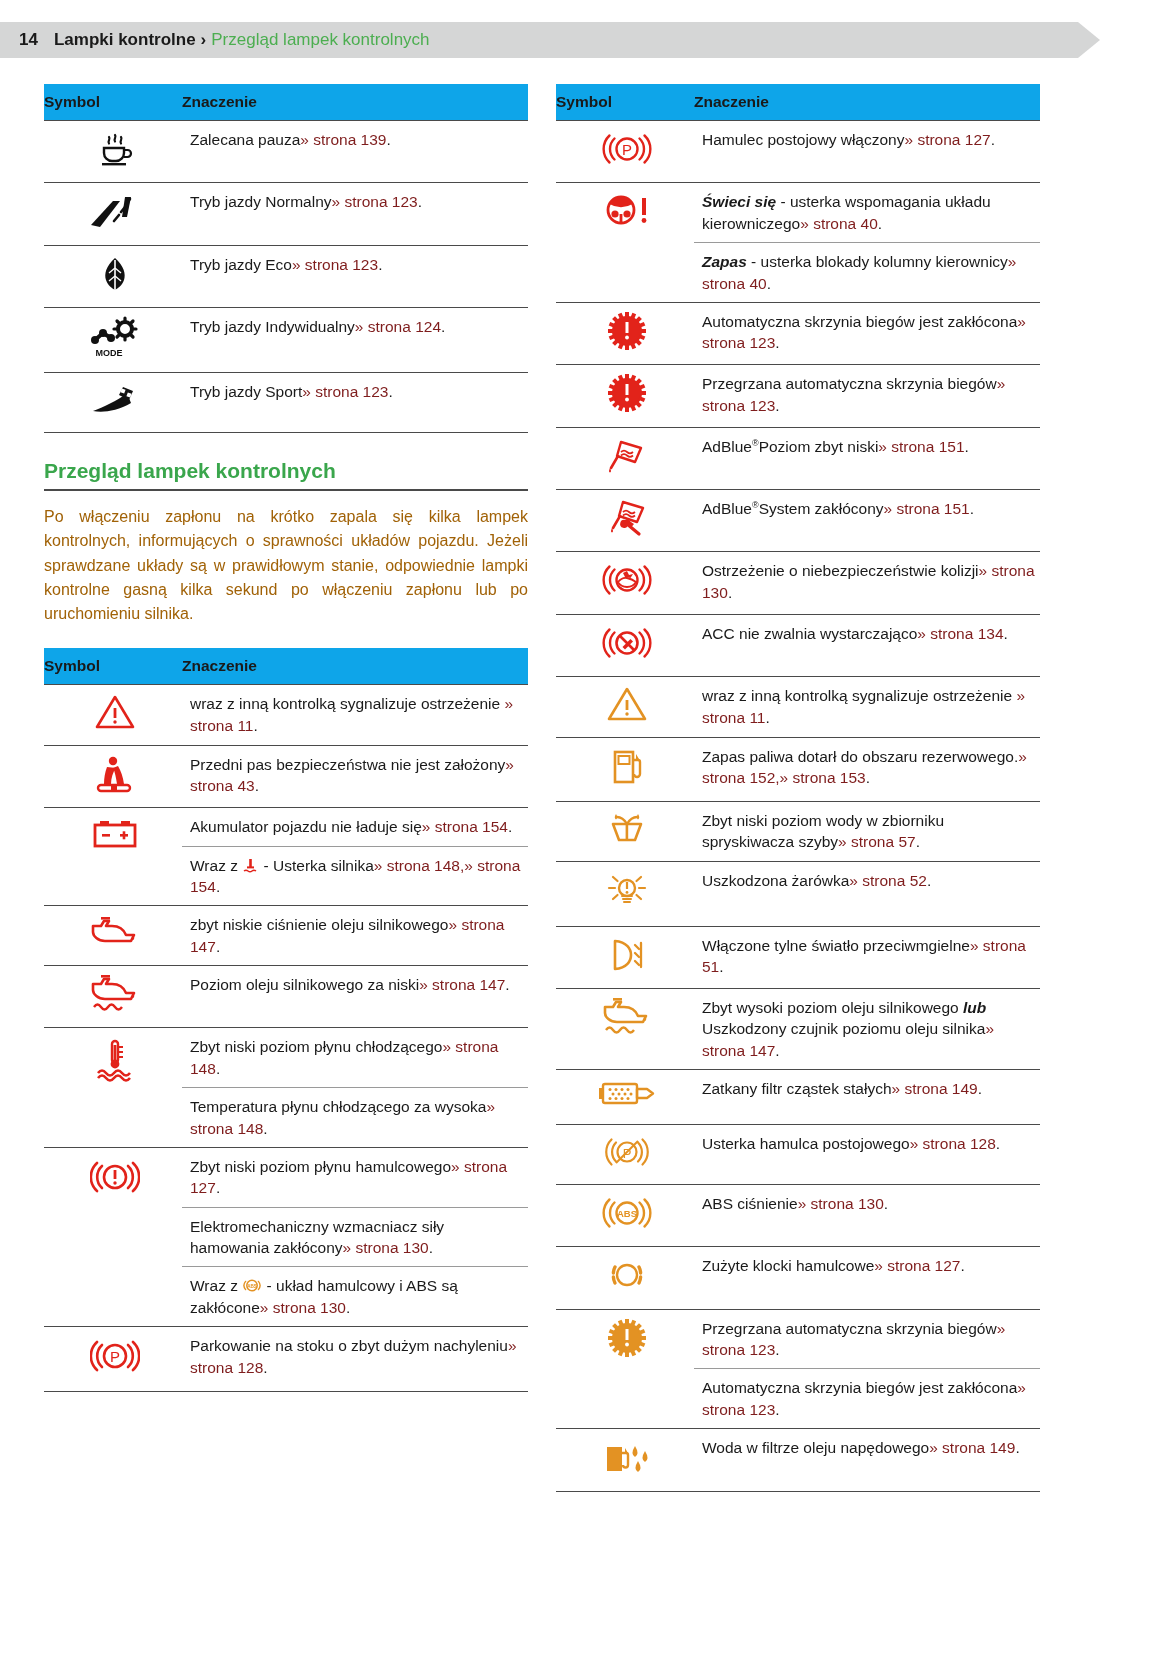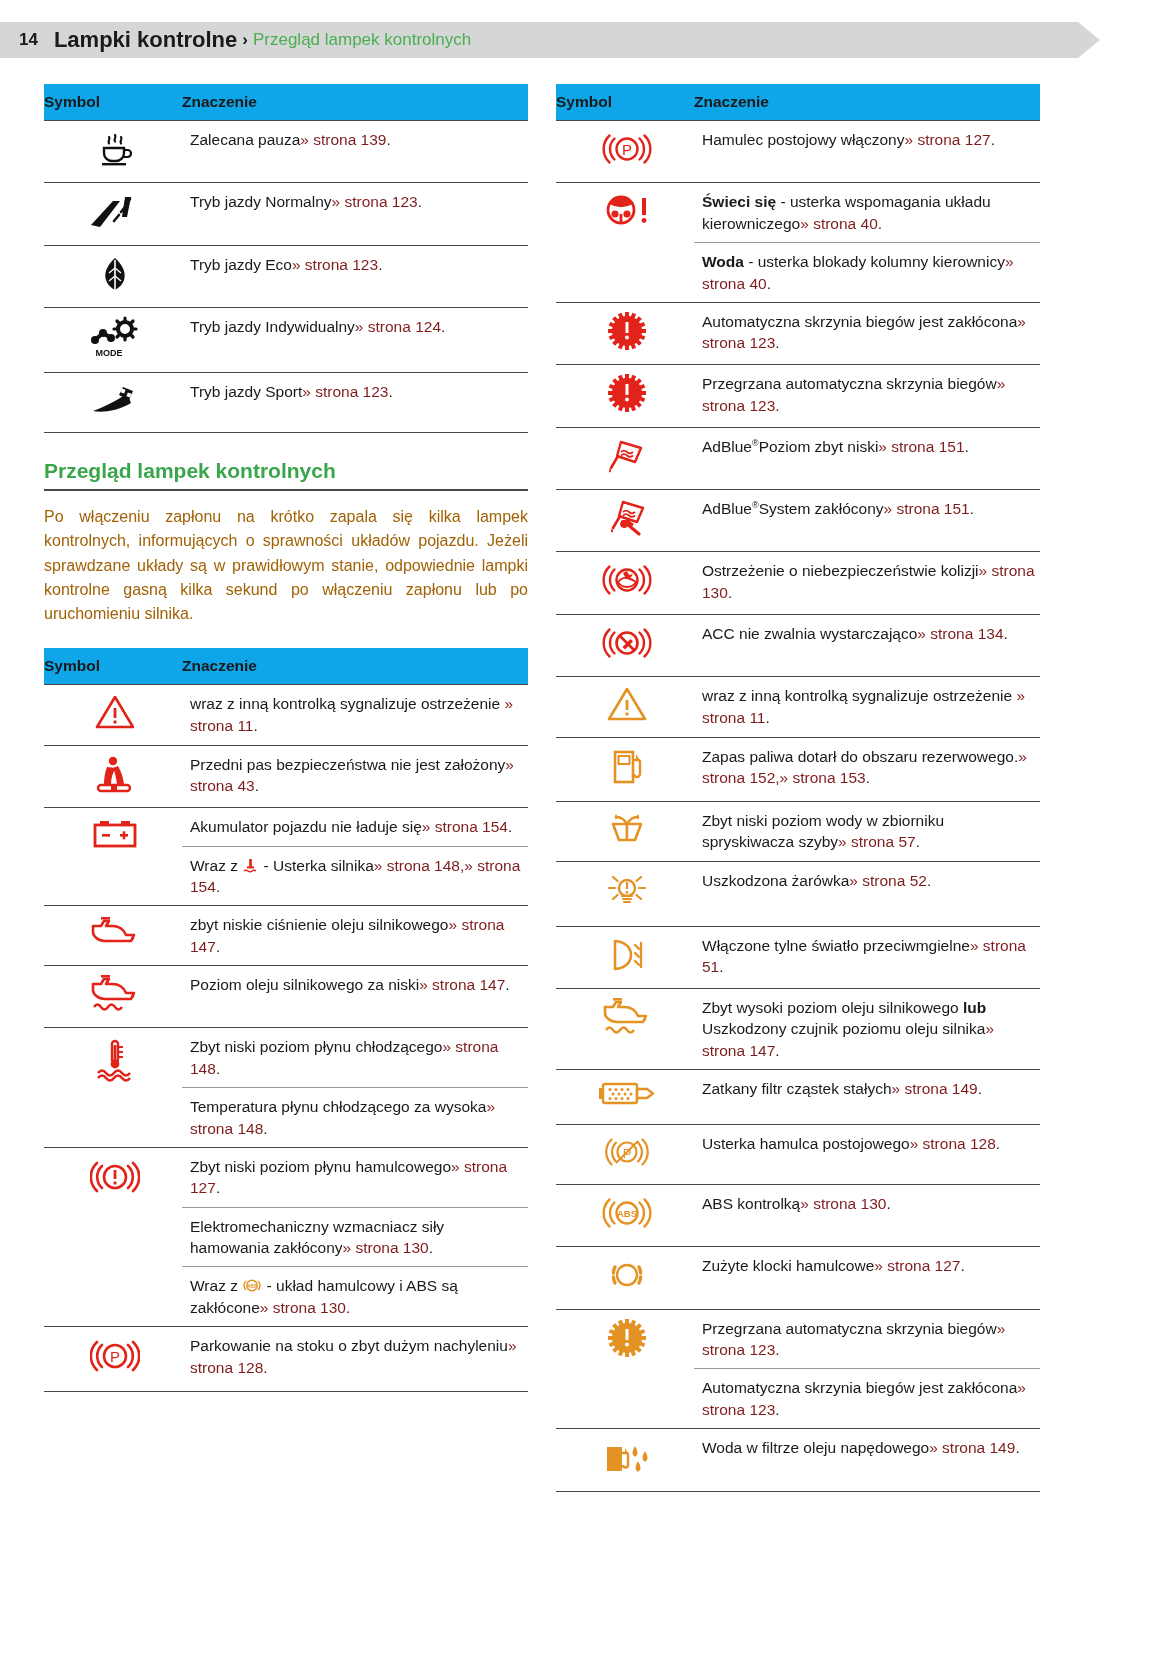--- a/index.html
+++ b/index.html
@@ -31,21 +31,21 @@
     padding-left: 19px;
     clip-path: polygon(0 0, calc(100% - 22px) 0, 100% 50%, calc(100% - 22px) 100%, 0 100%);
   }
   .header-page-num {
     font-size: 17px;
     font-weight: bold;
     color: #1a1a1a;
     margin-right: 16px;
   }
   .header-section {
-    font-size: 22px;
+    font-size: 17px;
     font-weight: bold;
     color: #1a1a1a;
   }
   .header-sep {
     font-size: 17px;
     font-weight: bold;
     color: #1a1a1a;
     margin: 0 5px;
   }
   .header-sub {
@@ -92,21 +92,21 @@
     text-align: center;
     vertical-align: middle;
     padding: 8px 2px;
   }
   tr.row-head-under td, tr.row-head-under th { border-top: 2px solid #4a4a4a; }
   tr.major > td { border-top: 1.6px solid #4a4a4a; }
   tr.minor > td.cell-mean { border-top: 1px solid #9a9a9a; }
   tr.last-border > td { border-top: 1.6px solid #4a4a4a; }
 
   .lnk { color: #7f1d1d; text-align: center; }
-  .bold { font-weight: bold; }
+  .bold { font-weight: bold; font-style: italic; }
   sup.reg { font-size: 9px; vertical-align: super; }
 
   
   .sect-block { margin-top: 26px; }
   .sect-title {
     font-size: 21px;
     font-weight: bold;
     color: #3aa64c;
     padding-bottom: 6px;
     border-bottom: 2px solid #4a4a4a;
@@ -482,21 +482,21 @@
             <circle cx="43" cy="29.5" r="2.4" fill="#e2231a"></circle>
           </svg>
         </span>
         </td>
           <td class="cell-mean">
           <span class="bold">Świeci się</span><span> - usterka wspomagania układu kierowniczego</span><span class="lnk">» strona 40</span><span>.</span>
         </td>
     </tr>
     <tr class="minor">
       <td class="cell-mean">
-        <span class="bold">Woda</span><span> - usterka blokady kolumny kierownicy</span><span class="lnk">» strona 40</span><span>.</span>
+        <span class="bold">Zapas</span><span> - usterka blokady kolumny kierownicy</span><span class="lnk">» strona 40</span><span>.</span>
       </td>
     </tr>
 
     <tr class="major">
       <td class="cell-sym">
         <span class="ico">
           <svg width="40" height="40" viewBox="0 0 40 40">
             <g fill="#e2231a">
               <circle cx="20" cy="20" r="15"></circle>
               <g>
@@ -798,21 +798,21 @@
             <circle cx="26" cy="20" r="10.5" fill="none" stroke="#e39223" stroke-width="2.4"></circle>
             <text x="26" y="24" font-family="Liberation Sans, sans-serif" font-size="9.5" font-weight="bold" fill="#e39223" text-anchor="middle">ABS</text>
             <path d="M13.5 9.5 a14.5 14.5 0 0 0 0 21" fill="none" stroke="#e39223" stroke-width="2.4" stroke-linecap="round"></path>
             <path d="M8.5 6.5 a18.5 18.5 0 0 0 0 27" fill="none" stroke="#e39223" stroke-width="2.4" stroke-linecap="round"></path>
             <path d="M38.5 9.5 a14.5 14.5 0 0 1 0 21" fill="none" stroke="#e39223" stroke-width="2.4" stroke-linecap="round"></path>
             <path d="M43.5 6.5 a18.5 18.5 0 0 1 0 27" fill="none" stroke="#e39223" stroke-width="2.4" stroke-linecap="round"></path>
           </svg>
         </span>
       </td>
       <td class="cell-mean">
-        <span>ABS kontrolką</span><span class="lnk">» strona 130</span><span>.</span>
+        <span>ABS ciśnienie</span><span class="lnk">» strona 130</span><span>.</span>
       </td>
     </tr>
 
     <tr class="major">
       <td class="cell-sym">
         <span class="ico">
           <svg width="46" height="40" viewBox="0 0 46 40">
             <circle cx="23" cy="20" r="10" fill="none" stroke="#e39223" stroke-width="2.4"></circle>
             <g stroke="#e39223" stroke-width="3.4" stroke-linecap="round" fill="none">
               <path d="M11 12 a14.4 14.4 0 0 0 -1.6 6"></path>

